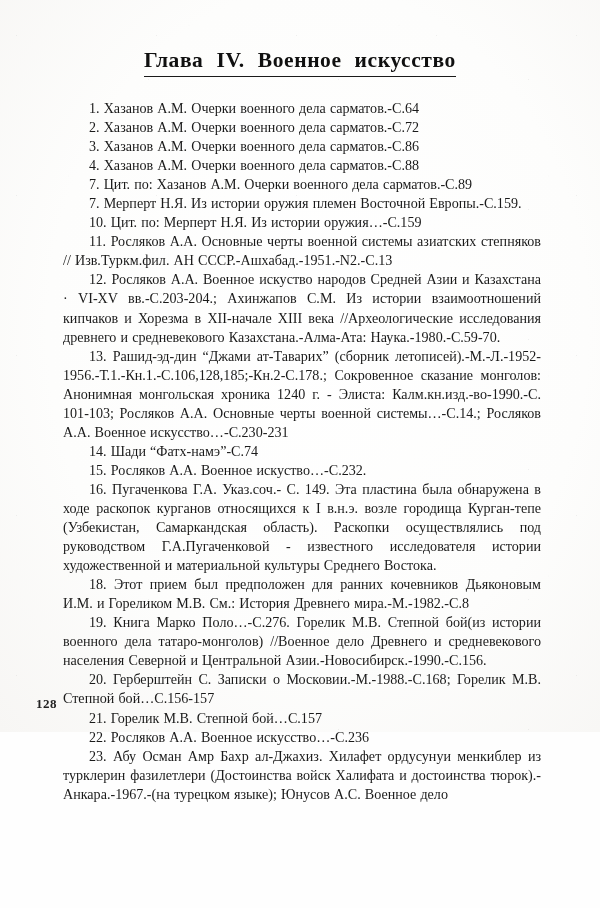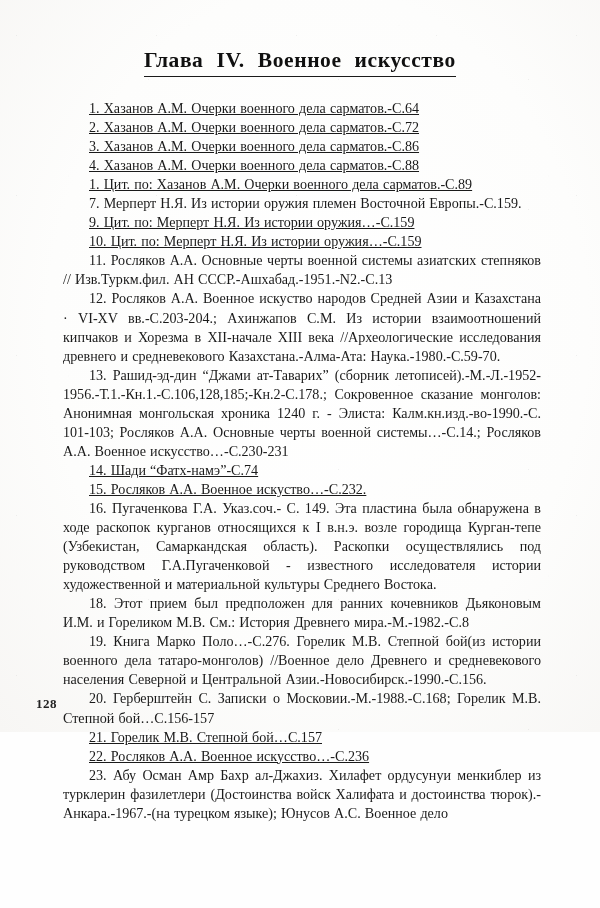--- a/index.html
+++ b/index.html
@@ -63,21 +63,20 @@
     hyphens: manual;
   }
   .note:last-child {
     text-align: justify;
   }
 
   
   .note.single {
     text-align: left;
     white-space: nowrap;
-    text-decoration: underline;
   }
 
   
   .folio {
     position: absolute;
     left: 36px;
     bottom: 20px;
     font-size: 13px;
     color: #222;
     letter-spacing: 0.5px;
@@ -105,23 +104,22 @@
 
   <div class="chapter-title">
     <span class="rule">Глава  IV.  Военное  искусство</span>
   </div>
 
   <div class="notes">
     <p class="note single">1. Хазанов А.М. Очерки военного дела сарматов.-С.64</p>
     <p class="note single">2. Хазанов А.М. Очерки военного дела сарматов.-С.72</p>
     <p class="note single">3. Хазанов А.М. Очерки военного дела сарматов.-С.86</p>
     <p class="note single">4. Хазанов А.М. Очерки военного дела сарматов.-С.88</p>
-    <p class="note single">1. Цит. по: Хазанов А.М. Очерки военного дела сарматов.-С.89</p>
+    <p class="note single">7. Цит. по: Хазанов А.М. Очерки военного дела сарматов.-С.89</p>
     <p class="note">7. Мерперт Н.Я. Из истории оружия племен Восточной Европы.-С.159.</p>
-    <p class="note single">9. Цит. по: Мерперт Н.Я. Из истории оружия…-С.159</p>
     <p class="note single">10. Цит. по: Мерперт Н.Я. Из истории оружия…-С.159</p>
     <p class="note">11. Росляков А.А. Основные черты военной системы азиатских степняков  // Изв.Туркм.фил. АН СССР.-Ашхабад.-1951.-N2.-С.13</p>
     <p class="note">12. Росляков А.А. Военное искуство народов Средней Азии и Казахстана · VI-XV вв.-С.203-204.; Ахинжапов С.М. Из истории взаимоотношений кипчаков и Хорезма в XII-начале XIII века //Археологические исследования древнего и средневекового Казахстана.-Алма-Ата: Наука.-1980.-С.59-70.</p>
     <p class="note">13. Рашид-эд-дин “Джами ат-Таварих” (сборник летописей).-М.-Л.-1952-1956.-Т.1.-Кн.1.-С.106,128,185;-Кн.2-С.178.; Сокровенное сказание монголов: Анонимная монгольская хроника 1240 г. - Элиста: Калм.кн.изд.-во-1990.-С. 101-103; Росляков А.А. Основные черты военной системы…-С.14.; Росляков А.А. Военное искусство…-С.230-231</p>
     <p class="note single">14. Шади  “Фатх-намэ”-С.74</p>
     <p class="note single">15. Росляков А.А. Военное искуство…-С.232.</p>
     <p class="note">16. Пугаченкова  Г.А. Указ.соч.- С. 149. Эта пластина была обнаружена в ходе раскопок курганов относящихся к I в.н.э. возле городища Курган-тепе (Узбекистан, Самаркандская область). Раскопки осуществлялись под руководством Г.А.Пугаченковой - известного исследователя истории художественной и материальной культуры Среднего Востока.</p>
     <p class="note">18. Этот прием был предположен для ранних кочевников Дьяконовым И.М. и Гореликом М.В. См.: История Древнего мира.-М.-1982.-С.8</p>
     <p class="note">19. Книга Марко Поло…-С.276. Горелик М.В. Степной бой(из истории военного дела татаро-монголов) //Военное дело Древнего и средневекового населения Северной и Центральной Азии.-Новосибирск.-1990.-С.156.</p>
     <p class="note">20. Герберштейн С. Записки о Московии.-М.-1988.-С.168; Горелик М.В. Степной бой…С.156-157</p>

